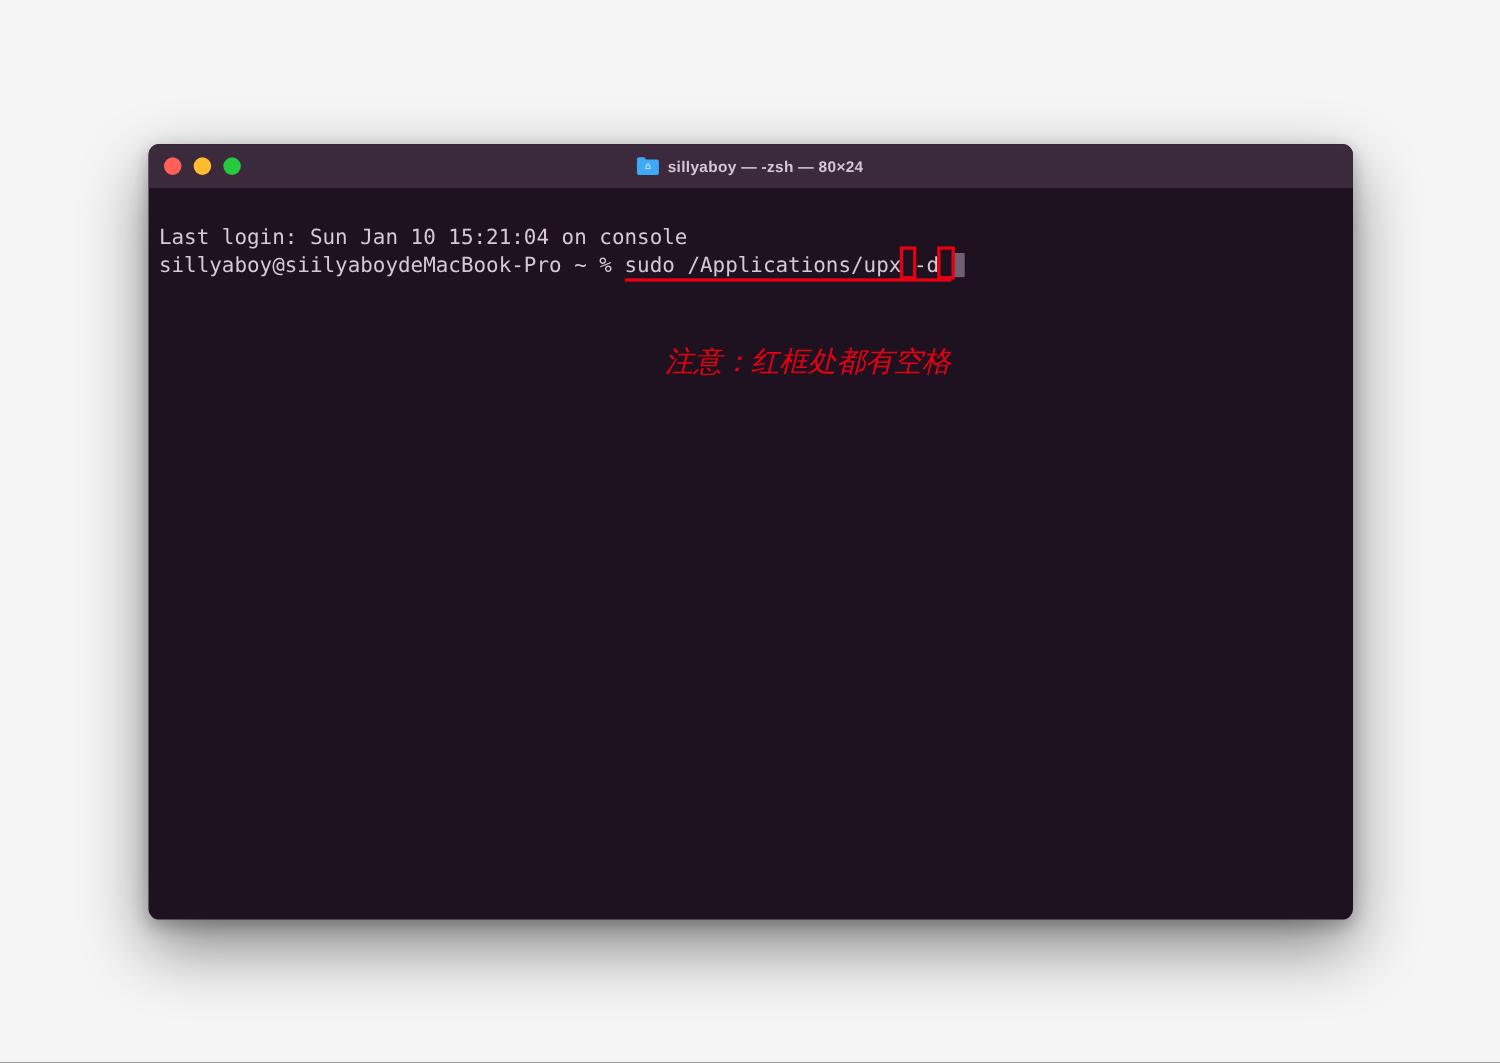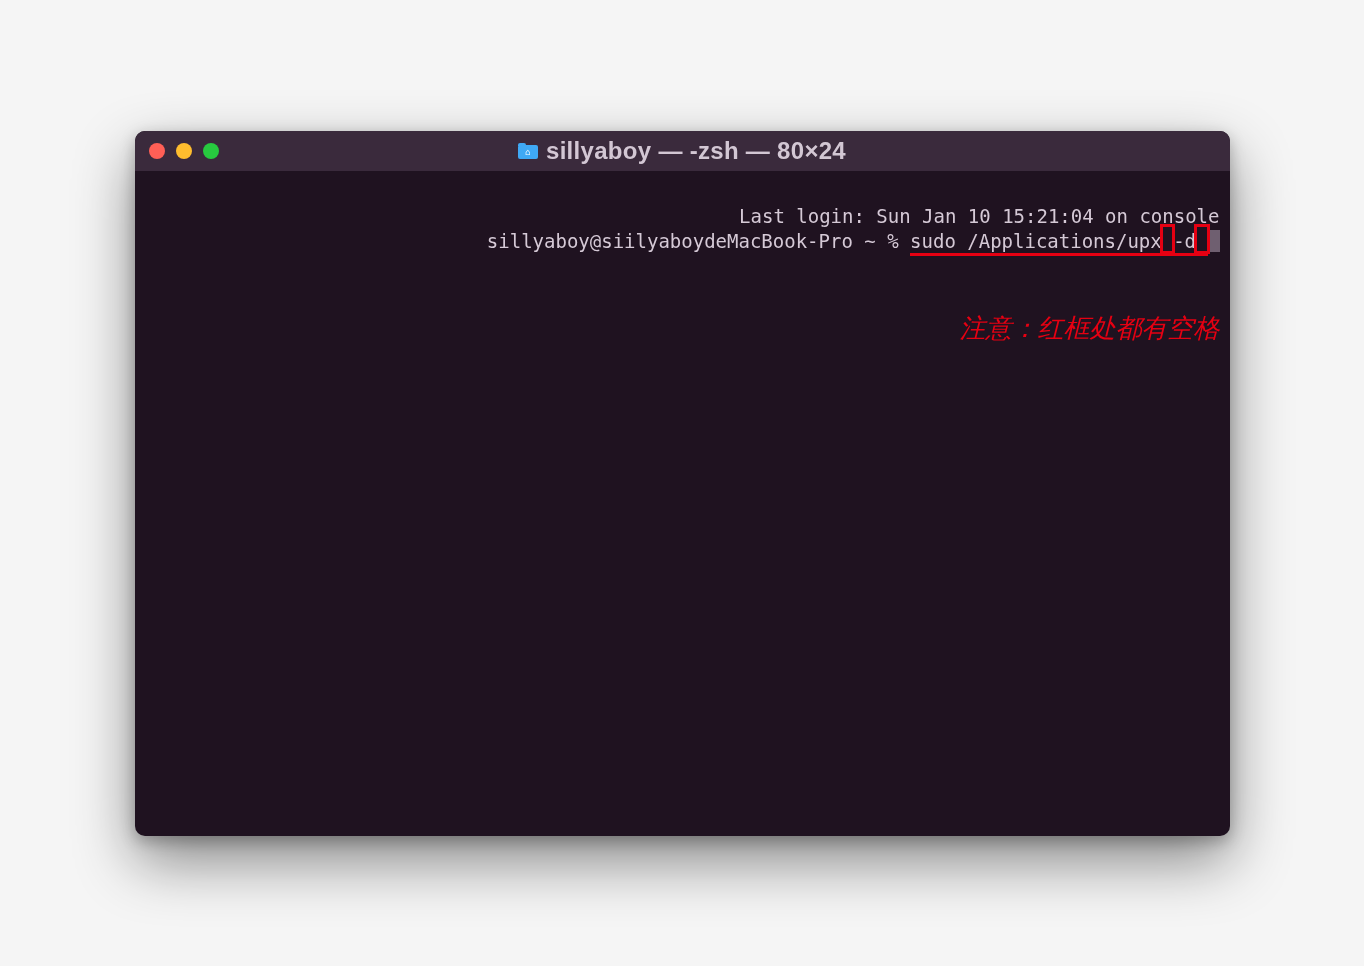--- a/index.html
+++ b/index.html
@@ -81,34 +81,33 @@
       top: 4px; left: 5px;
       width: 10px; height: 10px;
       color: #fff;
       font-size: 9px;
       line-height: 10px;
       text-align: center;
     }
     .title-text {
       color: #d3c7d4;
       font-weight: 700;
-      font-size: 24px;
+      font-size: 14px;
       letter-spacing: 0.3px;
       font-family: -apple-system, "Helvetica Neue", Arial, sans-serif;
     }
     .terminal-body {
       flex: 1;
       padding: 8px 10px;
       color: #d5c9d6;
       font-size: 19px;
       line-height: 25px;
       white-space: pre;
       position: relative;
       font-family: "Menlo", "Monaco", "Consolas", monospace;
-      text-align: right;
     }
     .prompt-line {
       position: relative;
       display: inline-block;
     }
     .cmd-underline {
       position: absolute;
       left: 0;
       bottom: -2px;
       height: 3px;

